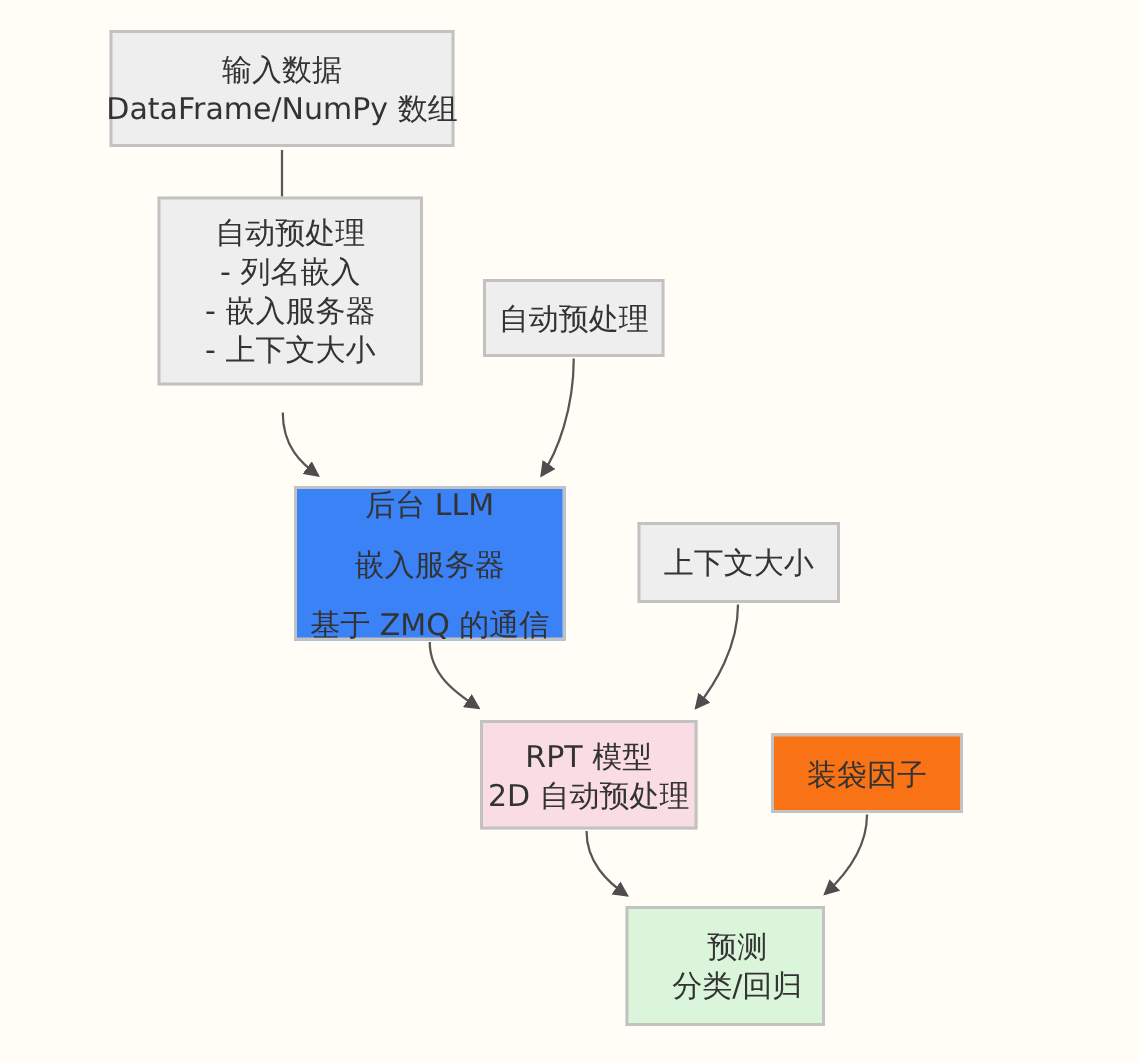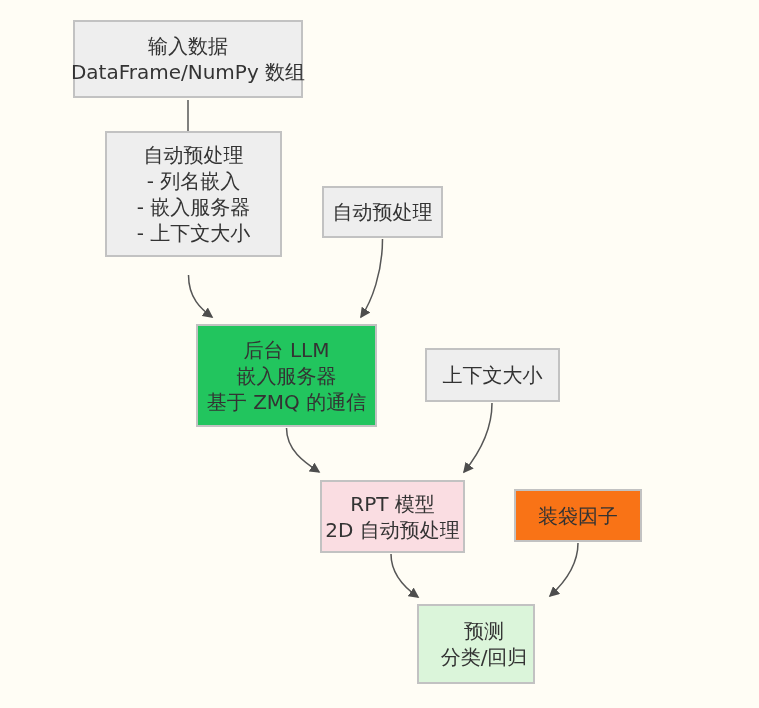--- a/index.html
+++ b/index.html
@@ -41,21 +41,21 @@
   }
   .line { display: block; white-space: nowrap; }
 
   #node-input      { left: 73px;  top: 20px;  width: 230px; height: 78px;  }
   #node-preprocess { left: 105px; top: 131px; width: 177px; height: 126px; }
   #node-hardware   { left: 322px; top: 186px; width: 121px; height: 52px;  }
   #node-llm        { left: 196px; top: 324px; width: 181px; height: 103px; }
   #node-context    { left: 425px; top: 348px; width: 135px; height: 54px; text-align: right;  }
   #node-rpt        { left: 320px; top: 480px; width: 145px; height: 73px;  }
   #node-bagging    { left: 514px; top: 489px; width: 128px; height: 53px;  }
-  #node-predict    { left: 417px; top: 604px; width: 118px; height: 80px; padding-left: 16px;  }
+  #node-predict    { left: 417px; top: 604px; width: 133px; height: 80px; padding-left: 16px;  }
 </style>
 </head>
 <body>
 
 <div id="canvas">
 
   <svg id="edges" viewBox="0 0 759 708" xmlns="http://www.w3.org/2000/svg">
     <defs>
       <marker id="arrow" viewBox="0 0 10 10" refX="8.5" refY="5" markerWidth="7" markerHeight="7" orient="auto-start-reverse">
         <path d="M0,0 L10,5 L0,10 z" fill="#4d4d4d"></path>
@@ -79,21 +79,21 @@
     <span class="line">自动预处理</span>
     <span class="line">- 列名嵌入</span>
     <span class="line">- 嵌入服务器</span>
     <span class="line">- 上下文大小</span>
   </div>
 
   <div class="node" id="node-hardware" style="background-color: rgb(238, 238, 238);">
     <span class="line">自动预处理</span>
   </div>
 
-  <div class="node" id="node-llm" style="background-color: #22c55e;">
+  <div class="node" id="node-llm" style="background-color: #3b82f6; gap: 14px;">
     <span class="line">后台 LLM</span>
     <span class="line">嵌入服务器</span>
     <span class="line">基于 ZMQ 的通信</span>
   </div>
 
   <div class="node" id="node-context" style="background-color: rgb(238, 238, 238);">
     <span class="line">上下文大小</span>
   </div>
 
   <div class="node" id="node-rpt" style="background-color: rgb(250, 221, 226);">

